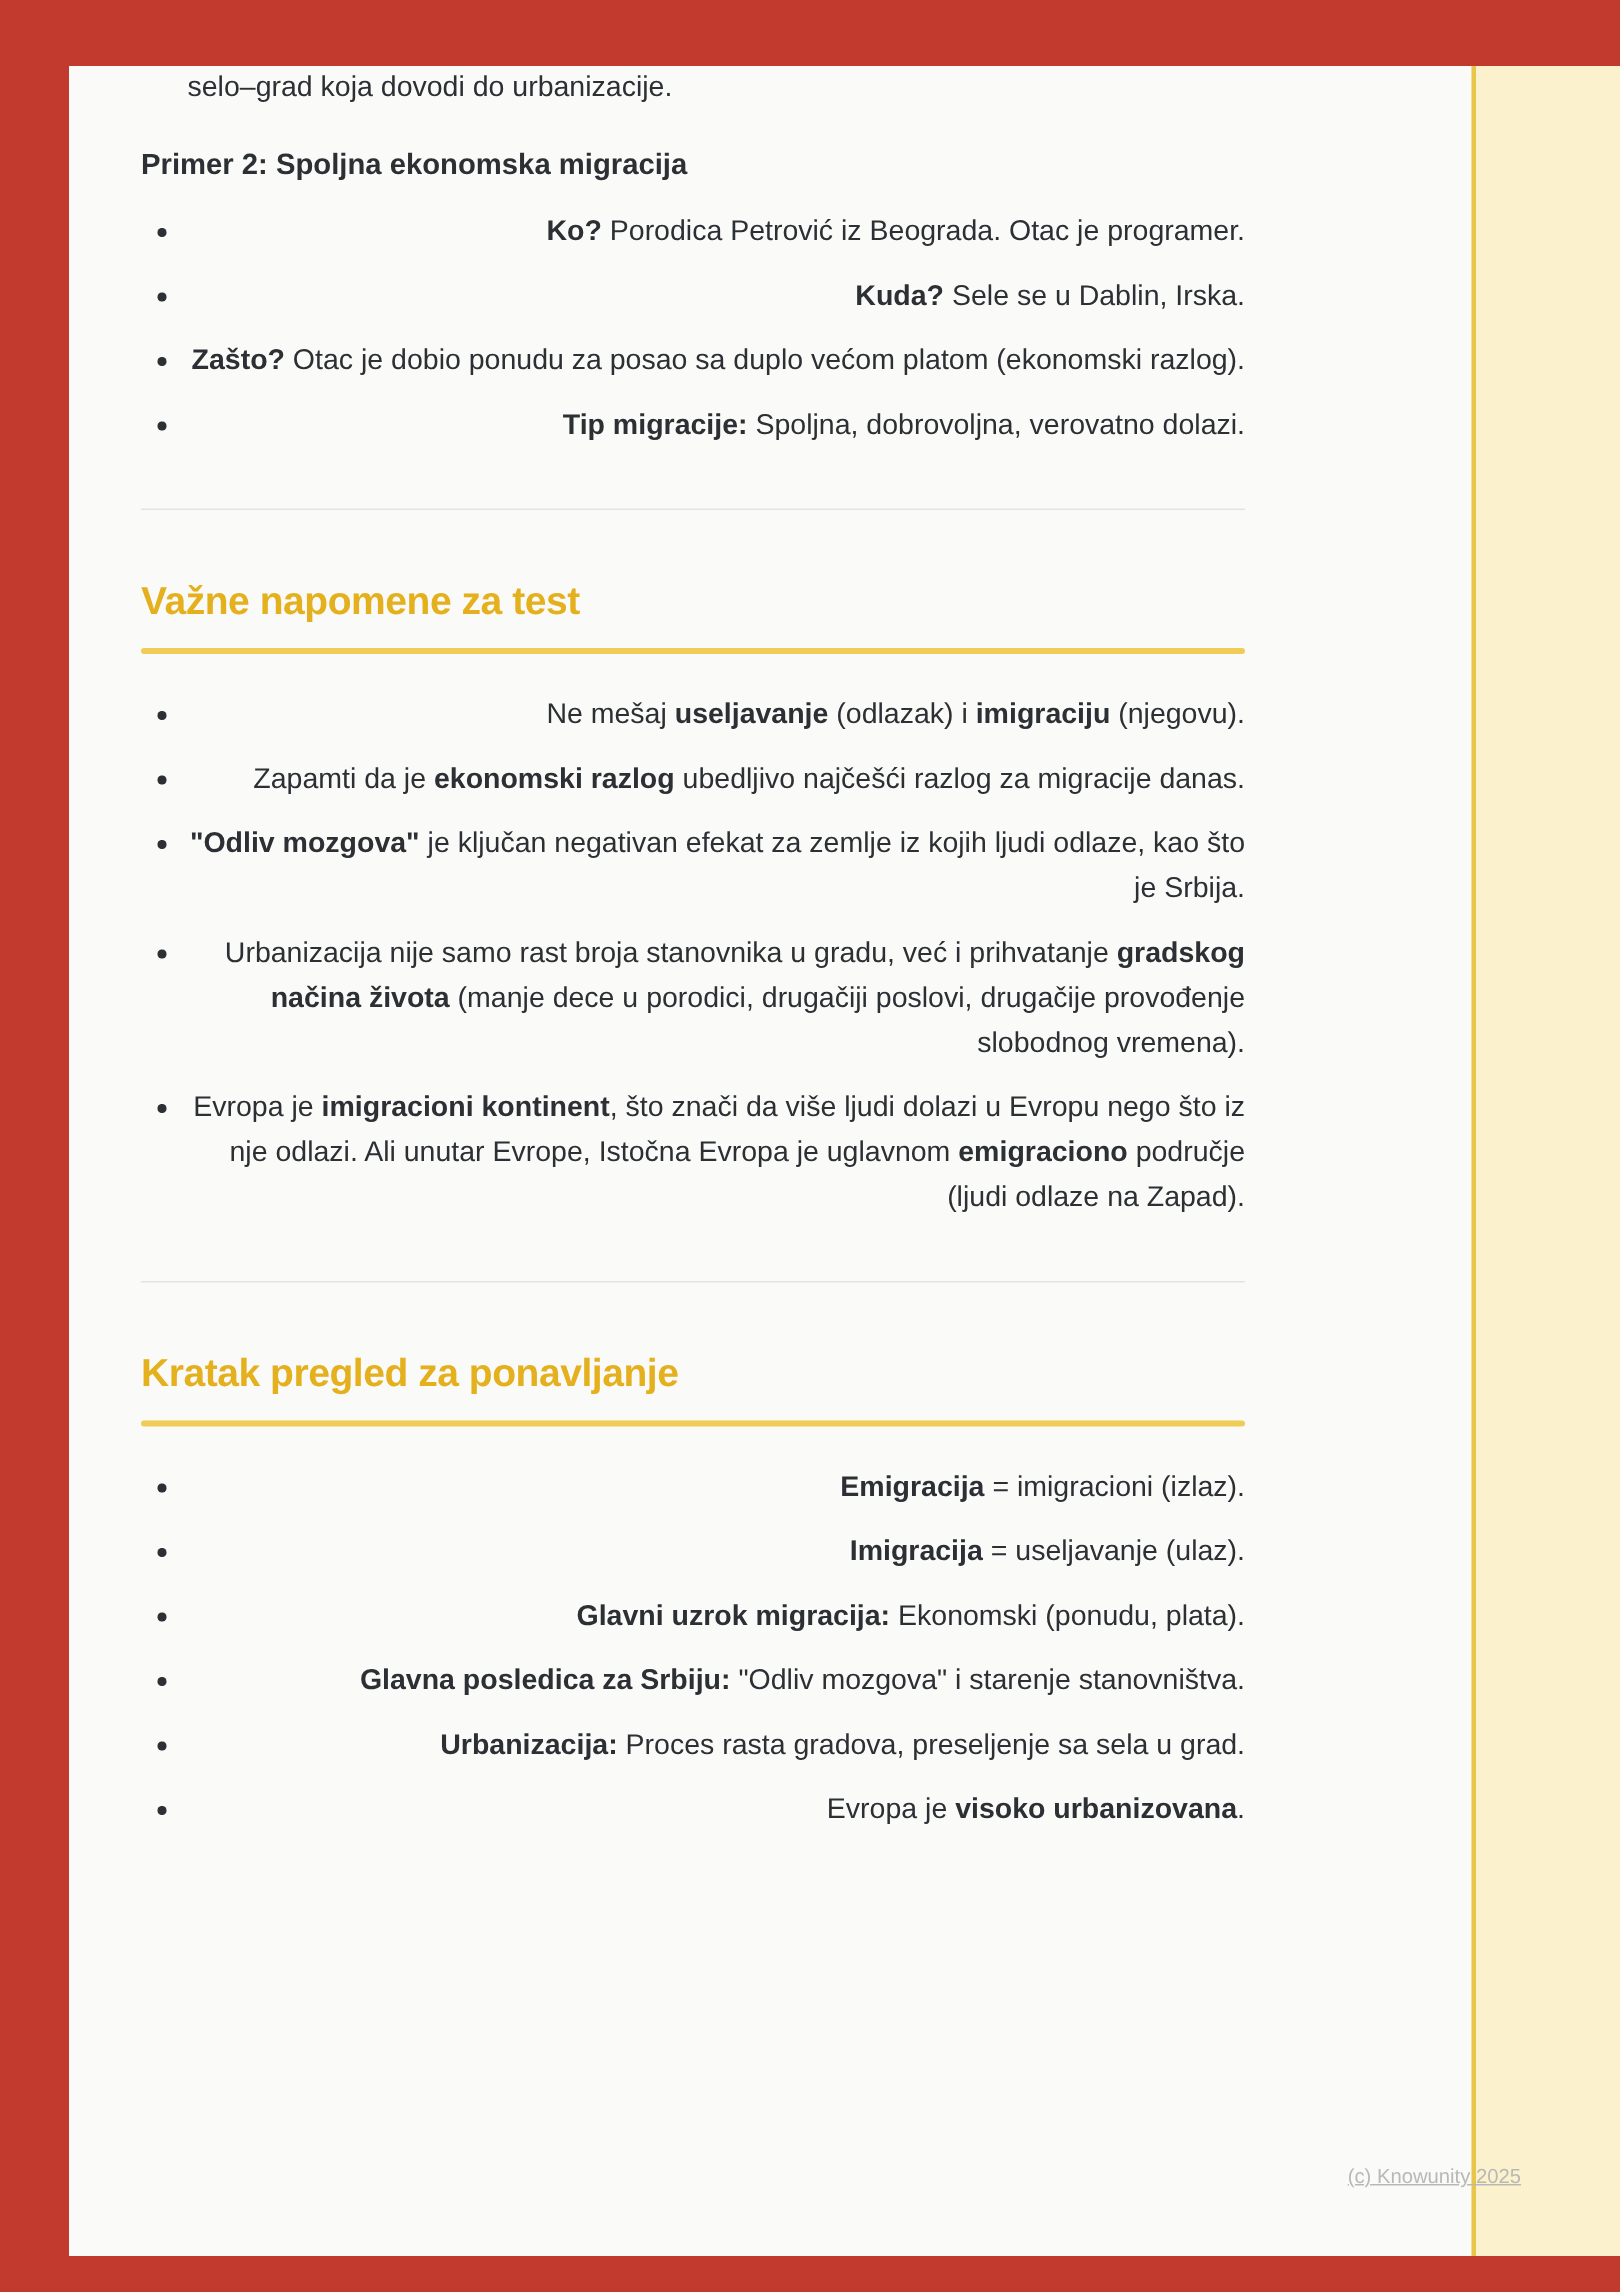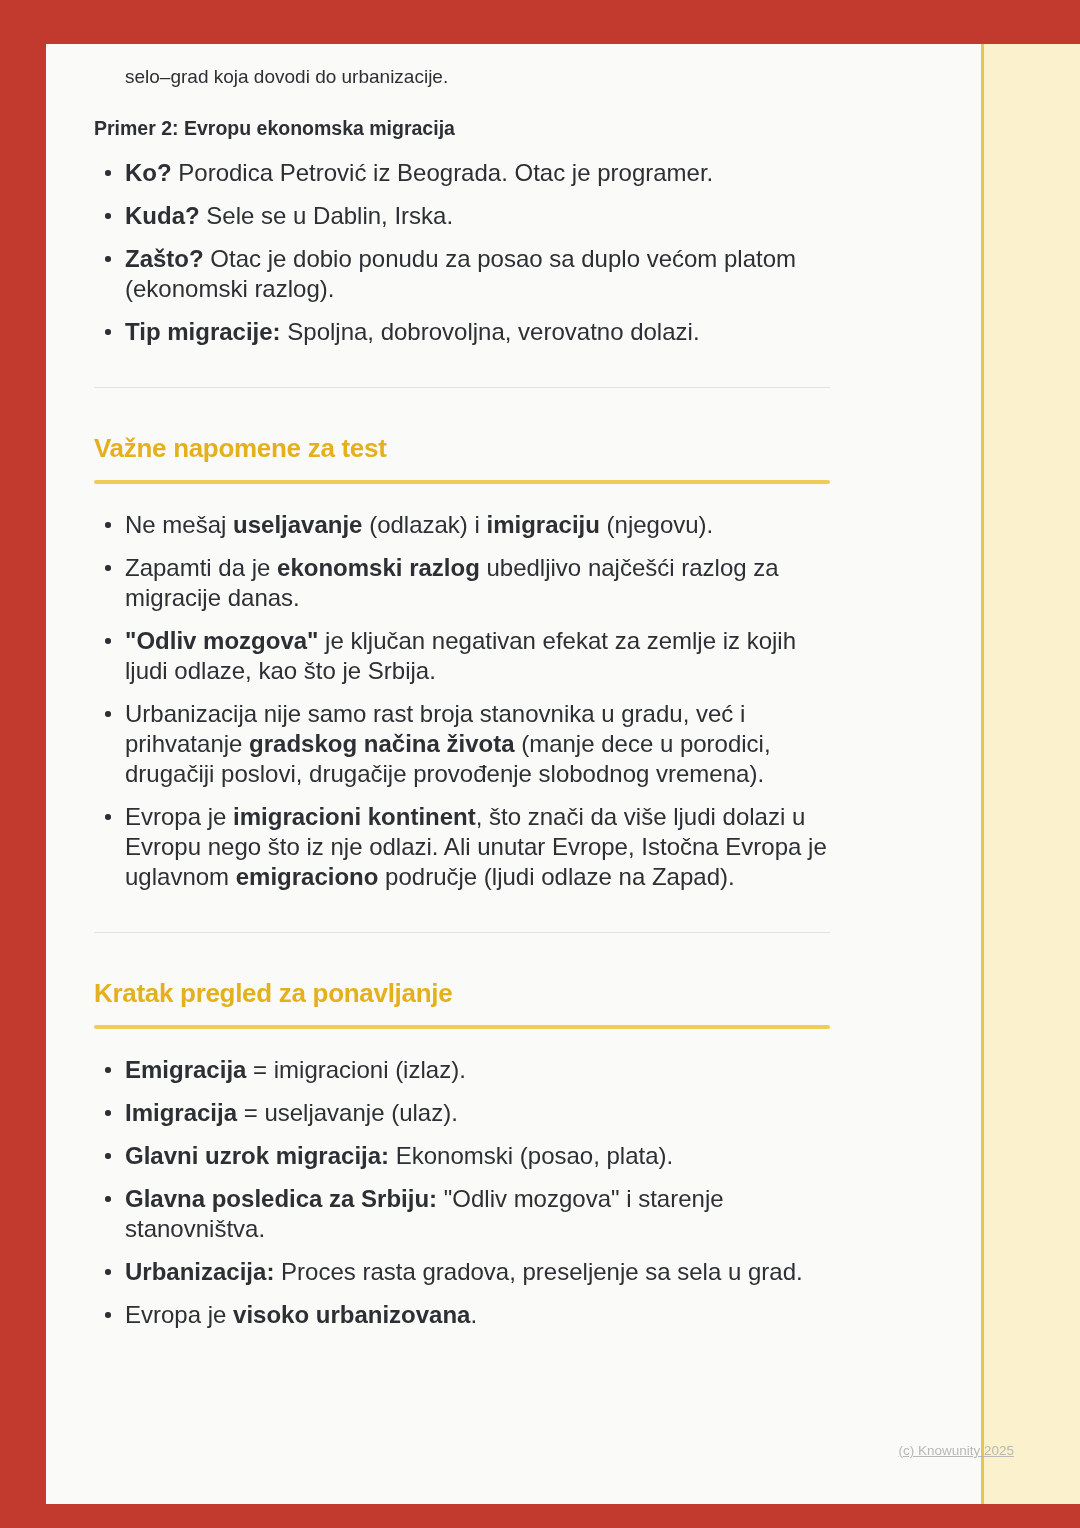--- a/index.html
+++ b/index.html
@@ -19,38 +19,38 @@
   .sheet{
     position:absolute; left:46px; top:44px; right:0; bottom:24px;
     background:var(--page-bg);
   }
   .margin-strip{
     position:absolute; top:0; right:0; bottom:0; width:99px;
     background:var(--strip-bg);
     border-left:3px solid var(--strip-line);
   }
   .content{
-    position:absolute; left:48px; top:18px; width:736px;
+    position:absolute; left:48px; top:0; width:736px;
   }
   .continuation{
     margin:0 0 0 31px;
     font-size:19px; line-height:30px;
   }
   .subheading{
     margin:22px 0 0 0;
     font-size:19.5px; line-height:28px; font-weight:700;
   }
   ul.bullets{
     list-style:none; margin:16px 0 0 0; padding:0;
   }
   ul.bullets li{
     position:relative;
     padding-left:31px;
     margin:0 0 13px 0;
-    font-size:24px; line-height:30px;
+    font-size:19px; line-height:30px;text-align:right;
   }
   ul.bullets li::before{
     content:""; position:absolute; left:11px; top:12px;
     width:5.5px; height:5.5px; border-radius:50%;
     background:var(--text);
   }
   .b{font-weight:700;}
   .divider{
     border:none; height:1px; background:var(--divider);
     margin:40px 0;
@@ -73,21 +73,21 @@
 </style>
 </head>
 <body>
 
 <div class="sheet">
   <div class="margin-strip"></div>
 
   <div class="content">
     <p class="continuation">selo–grad koja dovodi do urbanizacije.</p>
 
-    <h3 class="subheading">Primer 2: Evropu ekonomska migracija</h3>
+    <h3 class="subheading">Primer 2: Spoljna ekonomska migracija</h3>
     <ul class="bullets">
         <li><span class="b">Ko?</span><span> Porodica Petrović iz Beograda. Otac je programer.</span></li>
         <li><span class="b">Kuda?</span><span> Sele se u Dablin, Irska.</span></li>
         <li><span class="b">Zašto?</span><span> Otac je dobio ponudu za posao sa duplo većom platom (ekonomski razlog).</span></li>
         <li><span class="b">Tip migracije:</span><span> Spoljna, dobrovoljna, verovatno dolazi.</span></li>
       </ul>
 
     <hr class="divider">
 
     <h2 class="accent-heading">Važne napomene za test</h2>
@@ -100,21 +100,21 @@
         <li><span>Evropa je </span><span class="b">imigracioni kontinent</span><span>, što znači da više ljudi dolazi u Evropu nego što iz nje odlazi. Ali unutar Evrope, Istočna Evropa je uglavnom </span><span class="b">emigraciono</span><span> područje (ljudi odlaze na Zapad).</span></li>
       </ul>
 
     <hr class="divider">
 
     <h2 class="accent-heading">Kratak pregled za ponavljanje</h2>
     <div class="accent-underline"></div>
     <ul class="bullets">
         <li><span class="b">Emigracija</span><span> = imigracioni (izlaz).</span></li>
         <li><span class="b">Imigracija</span><span> = useljavanje (ulaz).</span></li>
-        <li><span class="b">Glavni uzrok migracija:</span><span> Ekonomski (posao, plata).</span></li>
+        <li><span class="b">Glavni uzrok migracija:</span><span> Ekonomski (ponudu, plata).</span></li>
         <li><span class="b">Glavna posledica za Srbiju:</span><span> "Odliv mozgova" i starenje stanovništva.</span></li>
         <li><span class="b">Urbanizacija:</span><span> Proces rasta gradova, preseljenje sa sela u grad.</span></li>
         <li><span>Evropa je </span><span class="b">visoko urbanizovana</span><span>.</span></li>
       </ul>
   </div>
 
   <div class="footer">(c) Knowunity 2025</div>
 </div>
 
 </body></html>

